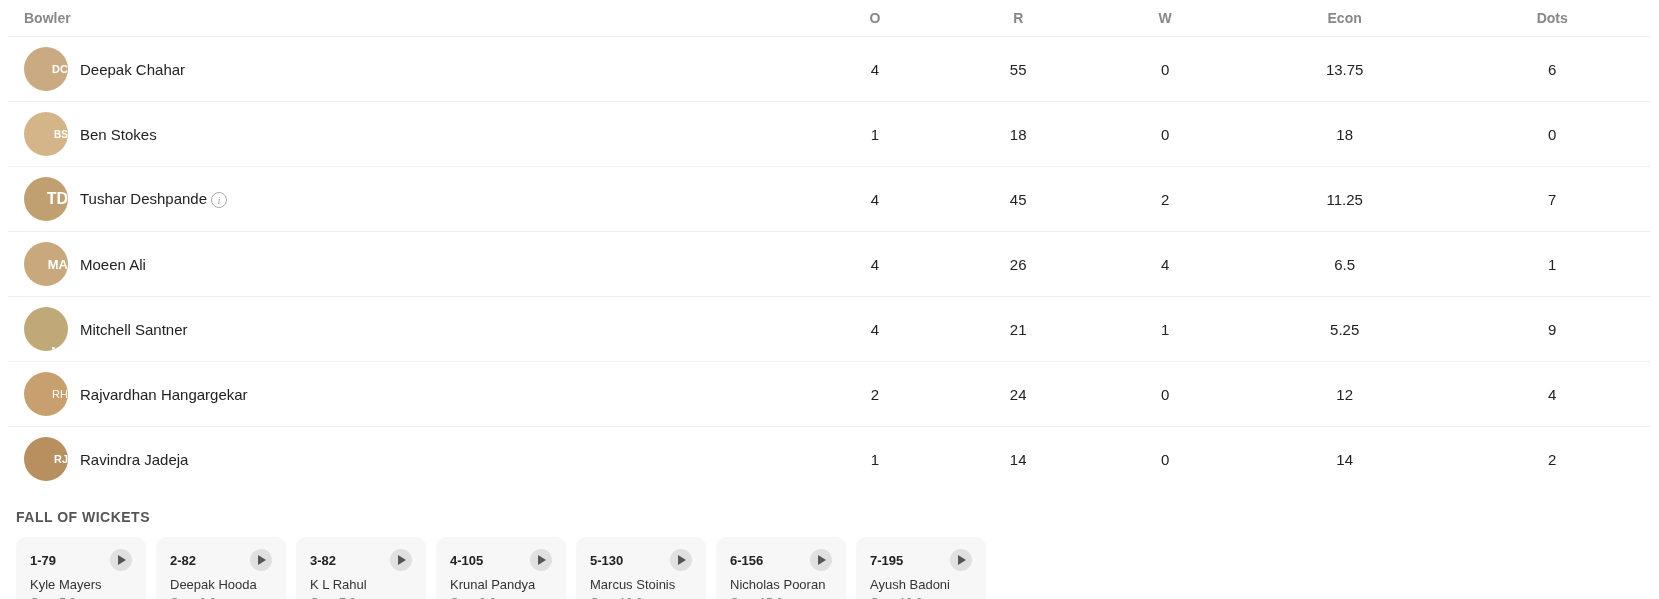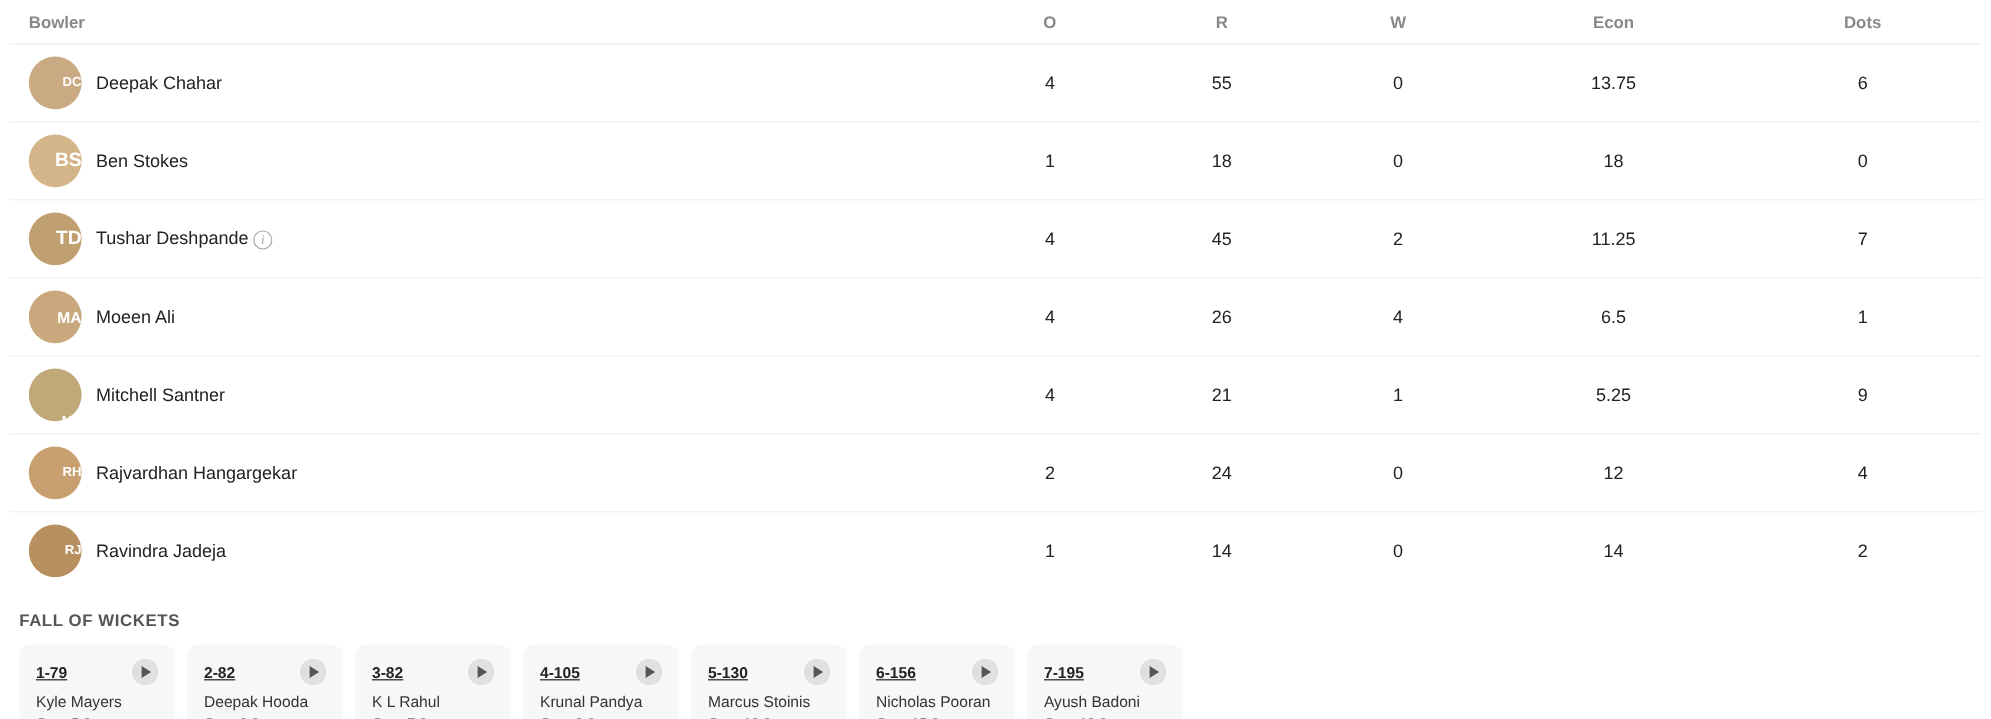--- a/index.html
+++ b/index.html
@@ -117,21 +117,20 @@
       min-width: 130px;
       position: relative;
       flex-shrink: 0;
     }
 
     .fow-card-header {
       display: flex;
       align-items: center;
       justify-content: space-between;
       margin-bottom: 6px;
-      text-decoration: underline;
     }
 
     .fow-score {
       font-size: 13px;
       font-weight: 700;
       color: #222;
     }
 
     .fow-play-btn {
       width: 22px;
@@ -200,21 +199,21 @@
       <td>4</td>
       <td>55</td>
       <td>0</td>
       <td>13.75</td>
       <td>6</td>
     </tr>
         <tr>
       <td class="bowler-cell">
         <div class="bowler-info">
           <div class="bowler-avatar" style="background:#d4b58a;">
-            <span style="color:#fff;font-size:16px;font-weight:600;">BS</span>
+            <span style="color:#fff;font-size:10px;font-weight:600;">BS</span>
           </div>
           <span class="bowler-name">Ben Stokes</span>
         </div>
       </td>
       <td>1</td>
       <td>18</td>
       <td>0</td>
       <td>18</td>
       <td>0</td>
     </tr>
@@ -260,21 +259,21 @@
       <td>4</td>
       <td>21</td>
       <td>1</td>
       <td>5.25</td>
       <td>9</td>
     </tr>
         <tr>
       <td class="bowler-cell">
         <div class="bowler-info">
           <div class="bowler-avatar" style="background:#c8a070;">
-            <span style="color:#fff;font-size:11px;font-weight:700;">RH</span>
+            <span style="color:#fff;font-size:11px;font-weight:400;">RH</span>
           </div>
           <span class="bowler-name">Rajvardhan Hangargekar</span>
         </div>
       </td>
       <td>2</td>
       <td>24</td>
       <td>0</td>
       <td>12</td>
       <td>4</td>
     </tr>

